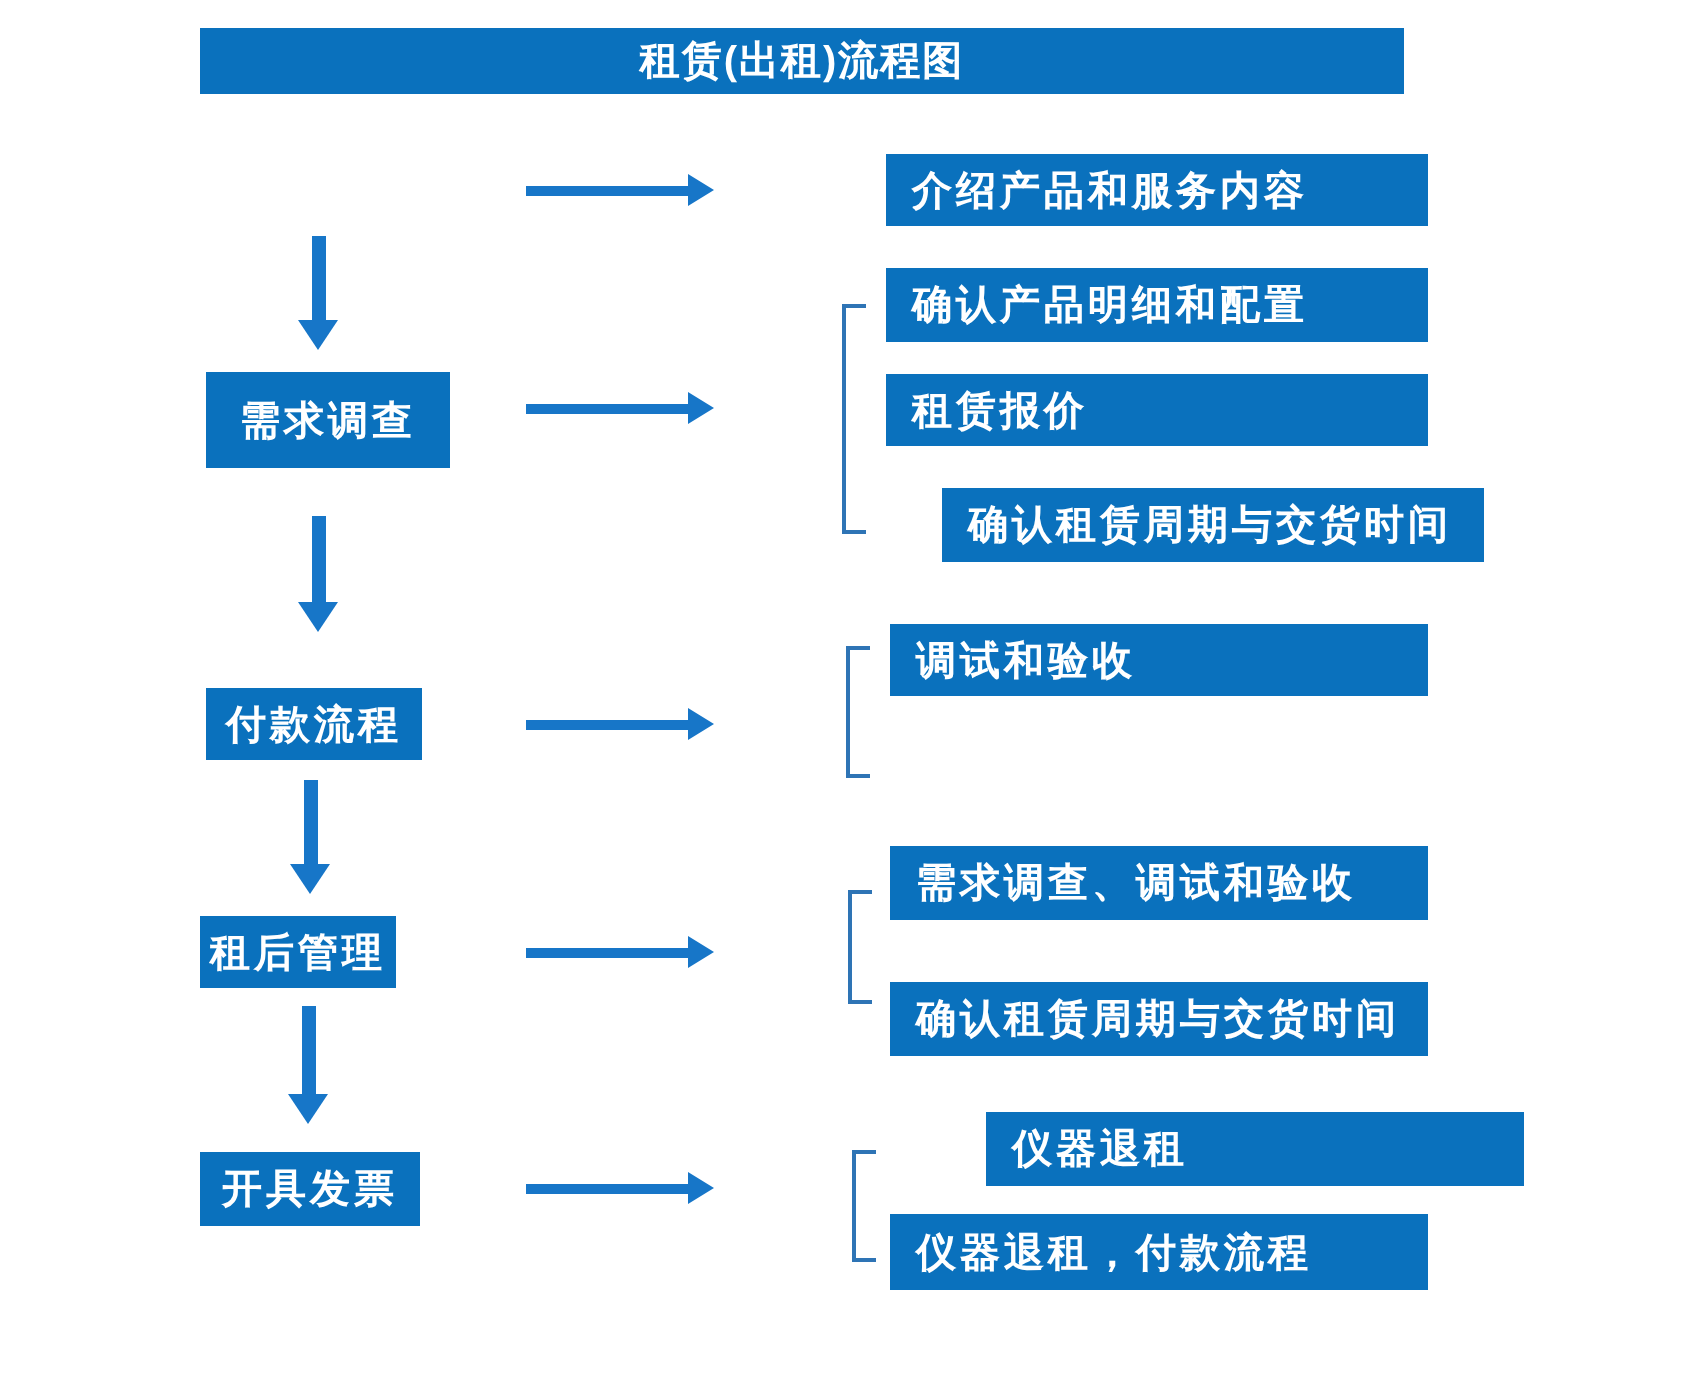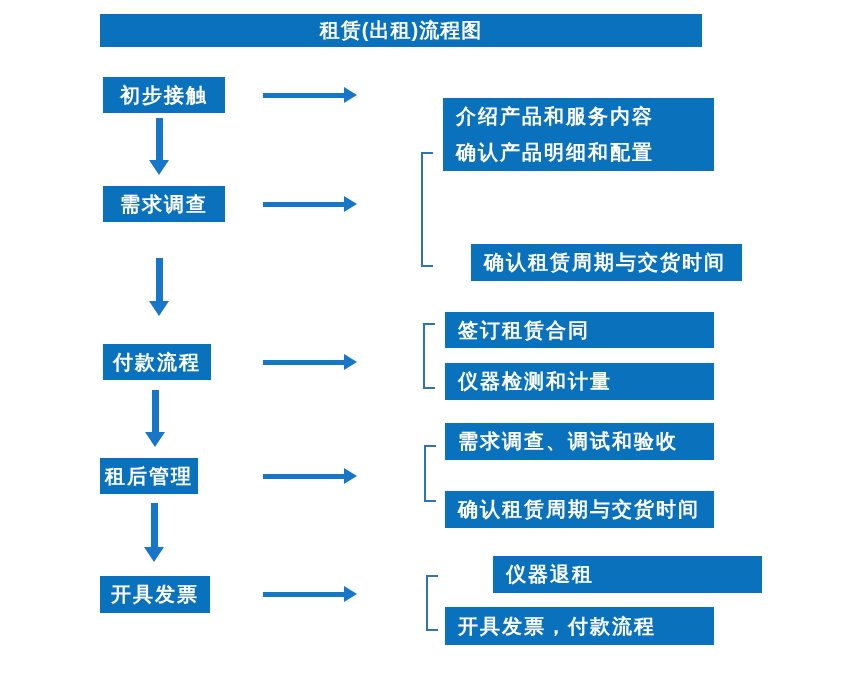--- a/index.html
+++ b/index.html
@@ -57,35 +57,34 @@
 </style>
 </head>
 <body>
 
 <div class="page">
 
   <div class="title-bar">
     <span>租赁(出租)流程图</span>
   </div>
 
-  <div class="box step" style="left:103px; top:77px;  width:122px; height:36px;">初步接触</div>
-  <div class="box step" style="left:103px; top:186px; width:122px; height:36px;">需求调查</div>
+  <div class="box step" style="left:103px; top:186px; width:122px; height:48px;">需求调查</div>
   <div class="box step" style="left:103px; top:344px; width:108px; height:36px;">付款流程</div>
   <div class="box step" style="left:100px; top:458px; width:98px; height:36px;">租后管理</div>
   <div class="box step" style="left:100px; top:576px; width:110px; height:37px;">开具发票</div>
 
-  <div class="box detail" style="left:443px; top:77px;  width:258px; height:36px;margin-top:21px;">介绍产品和服务内容</div>
+  <div class="box detail" style="left:443px; top:77px;  width:258px; height:36px;">介绍产品和服务内容</div>
   <div class="box detail" style="left:443px; top:134px; width:258px; height:37px;">确认产品明细和配置</div>
+  <div class="box detail" style="left:443px; top:187px; width:258px; height:36px;">租赁报价</div>
   <div class="box detail" style="left:443px; top:244px; width:258px; height:37px;margin-left:28px;">确认租赁周期与交货时间</div>
-  <div class="box detail" style="left:445px; top:312px; width:256px; height:36px;">签订租赁合同</div>
-  <div class="box detail" style="left:445px; top:363px; width:256px; height:37px;">仪器检测和计量</div>
+  <div class="box detail" style="left:445px; top:312px; width:256px; height:36px;">调试和验收</div>
   <div class="box detail" style="left:445px; top:423px; width:256px; height:37px;">需求调查、调试和验收</div>
   <div class="box detail" style="left:445px; top:491px; width:256px; height:37px;">确认租赁周期与交货时间</div>
   <div class="box detail" style="left:445px; top:556px; width:256px; height:37px;margin-left:48px;">仪器退租</div>
-  <div class="box detail" style="left:445px; top:607px; width:256px; height:38px;">开具发票，付款流程</div>
+  <div class="box detail" style="left:445px; top:607px; width:256px; height:38px;">仪器退租，付款流程</div>
 
   <div class="harrow" style="left:263px; top:87px;  width:94px;">
     <div class="hshaft"></div>
     <div class="hhead"></div>
   </div>
   <div class="harrow" style="left:263px; top:196px; width:94px;">
     <div class="hshaft"></div>
     <div class="hhead"></div>
   </div>
   <div class="harrow" style="left:263px; top:354px; width:94px;">

